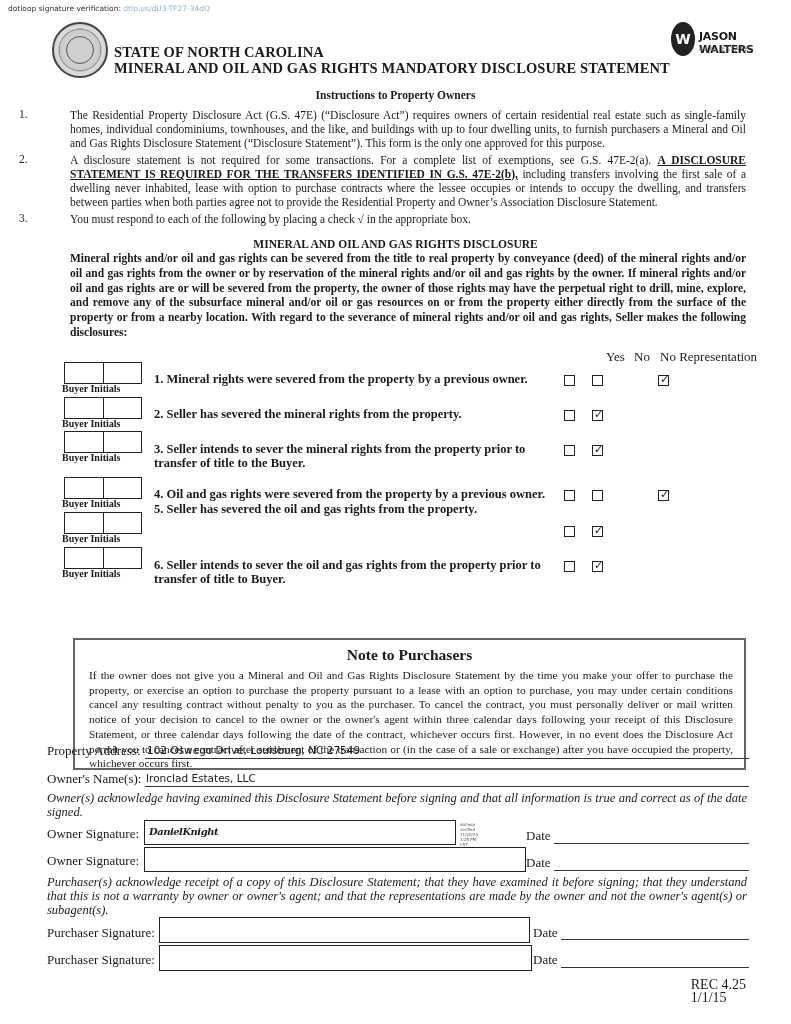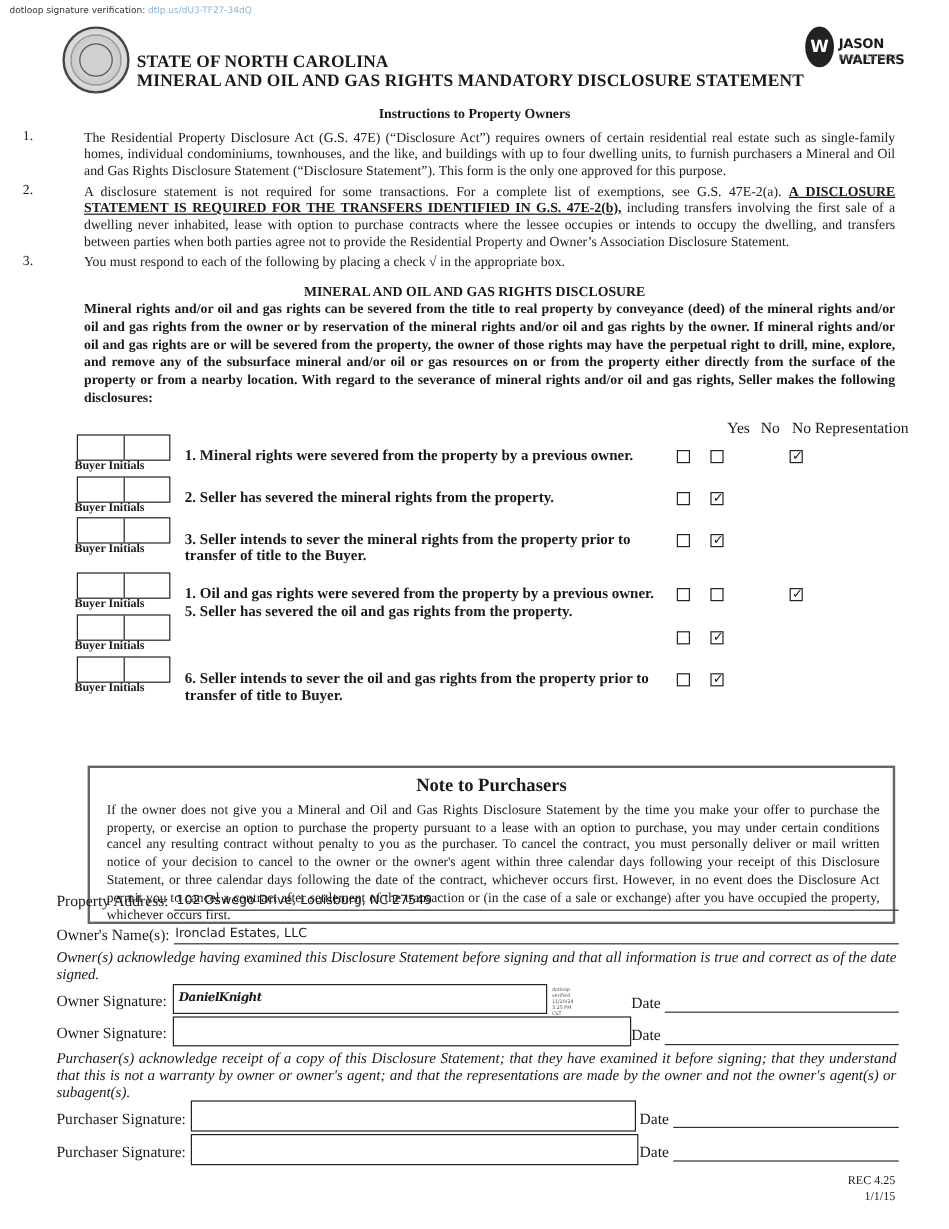--- a/index.html
+++ b/index.html
@@ -45,21 +45,21 @@
 
   .label { font-size: 13px; }
   .field-line { height: 1px; background: #333; }
   .field-val { font-family: "DejaVu Sans", sans-serif; font-size: 10.5px; }
   .italic-text { font-style: italic; font-size: 12.5px; line-height: 14px; left: 47px; width: 700px; text-align: justify; }
 
   .sig-box { border: 1.8px solid #222; background: #fff; }
   .sig-script { font-family: "DejaVu Serif", serif; font-style: italic; font-weight: bold; font-size: 10px; letter-spacing: -0.5px; }
   .stamp { font-family: "DejaVu Sans", sans-serif; font-size: 4px; line-height: 5px; color: #555; }
 
-  .footer { font-size: 10px; text-align: right; line-height: 13px; }
+  .footer { font-size: 14px; text-align: left; line-height: 13px; }
 </style>
 </head>
 <body>
 
 <div class="abs verify">
   <span>dotloop signature verification:</span>
   <span class="link">dtlp.us/dU3-TF27-34dQ</span>
 </div>
 
 <div class="abs seal">
@@ -118,21 +118,21 @@
     </div>
     <div class="abs init-label" style="left: 62px; top: 452px;">Buyer Initials</div>
     <div class="abs q-text" style="top: 442px;">3. Seller intends to sever the mineral rights from the property prior to transfer of title to the Buyer.</div>
     <div class="abs cb" style="left: 564px; top: 445px;"></div>
     <div class="abs cb checked" style="left: 592px; top: 445px;"></div>
     <div class="abs init-box" style="left: 64px; top: 477px;">
       <span></span>
       <span></span>
     </div>
     <div class="abs init-label" style="left: 62px; top: 498px;">Buyer Initials</div>
-    <div class="abs q-text" style="top: 487px;">1. Oil and gas rights were severed from the property by a previous owner.</div>
+    <div class="abs q-text" style="top: 487px;">4. Oil and gas rights were severed from the property by a previous owner.</div>
     <div class="abs cb" style="left: 564px; top: 490px;"></div>
     <div class="abs cb" style="left: 592px; top: 490px;"></div>
     <div class="abs cb checked" style="left: 658px; top: 490px;"></div>
     <div class="abs init-box" style="left: 64px; top: 512px;">
       <span></span>
       <span></span>
     </div>
     <div class="abs init-label" style="left: 62px; top: 533px;">Buyer Initials</div>
     <div class="abs q-text" style="top: 502px;">5. Seller has severed the oil and gas rights from the property.</div>
     <div class="abs cb" style="left: 564px; top: 526px;"></div>

